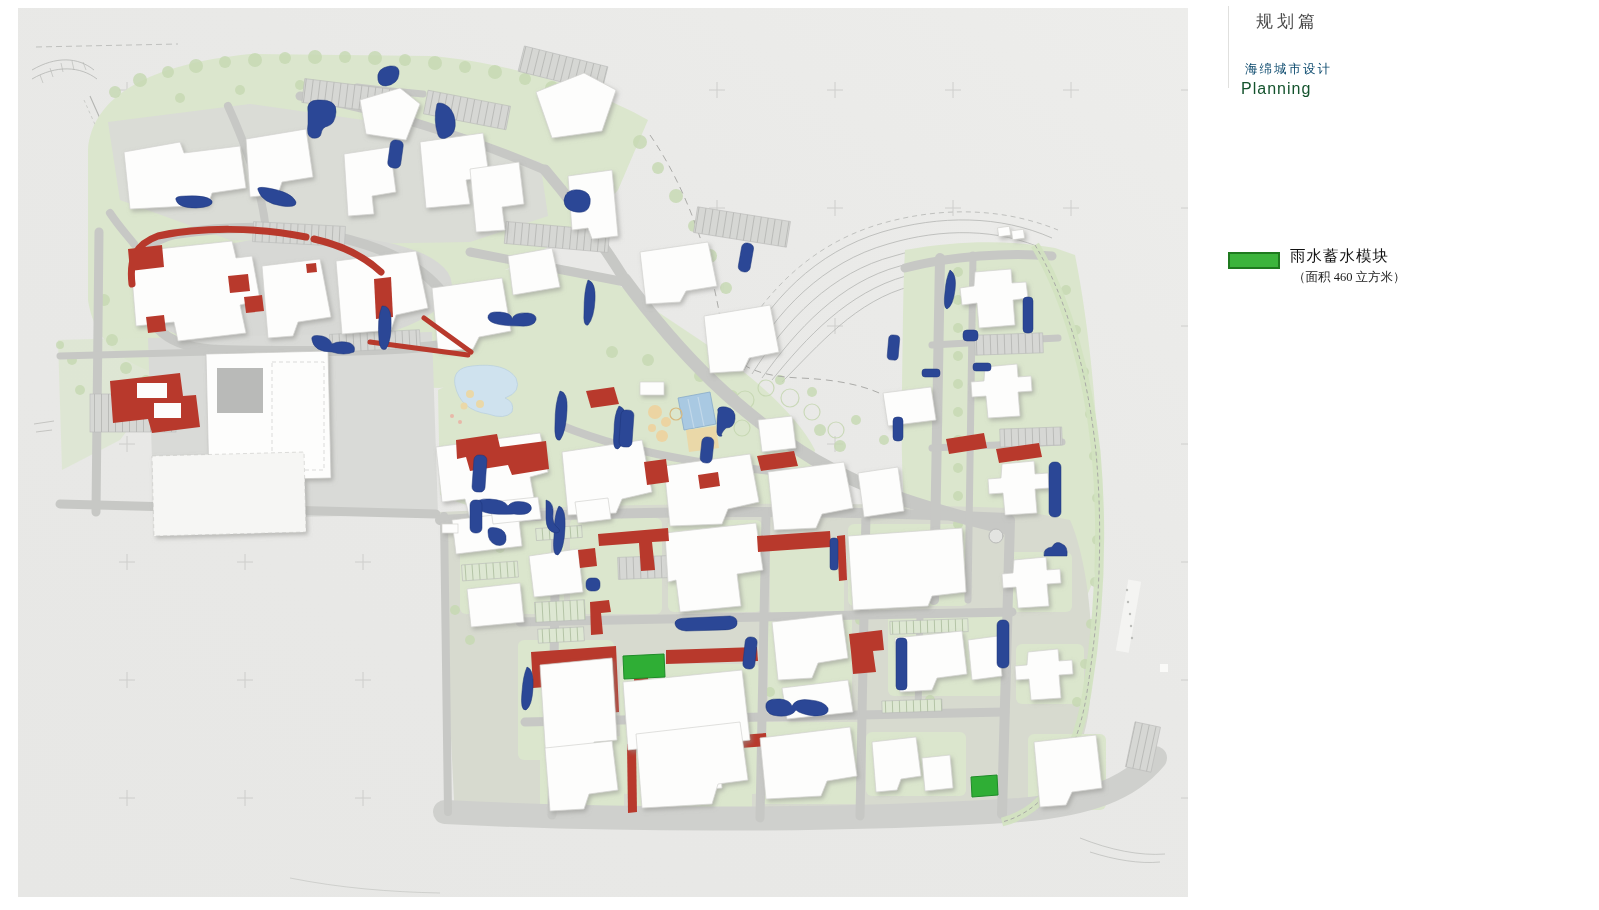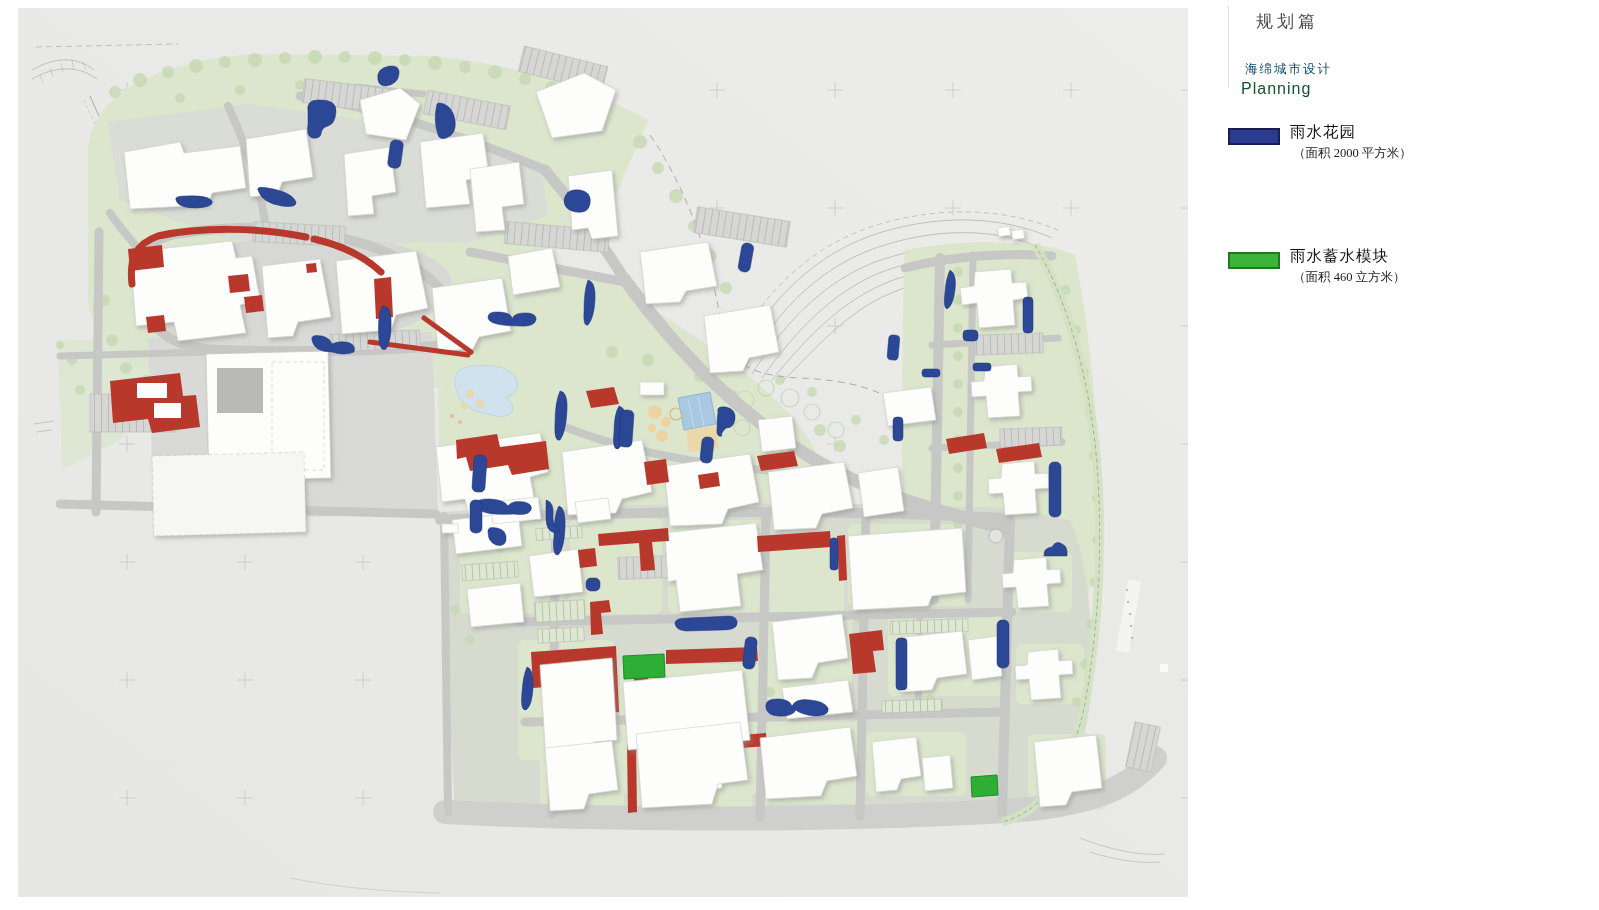--- a/index.html
+++ b/index.html
@@ -447,25 +447,20 @@
     </g>
   </svg>
   </div>
 
   <div class="panel">
     <div class="header-rule"></div>
     <div class="t-zh">规划篇</div>
     <div class="t-en">Planning</div>
     <div class="t-sub">海绵城市设计</div>
 
-    <div class="lg-row" style="top:122px;height:50px;">
-      <span class="lg-swatch" style="background:#2b3c90;border:2px solid #171f52"></span>
-      <span class="lg-label">雨水花园</span>
-      <span class="lg-detail">（面积 2000 平方米）</span>
-    </div>
 
 
     <div class="lg-row" style="top:246px;height:50px;">
       <span class="lg-swatch" style="background:#3cb43c;border:2px solid #1f7a1f"></span>
       <span class="lg-label">雨水蓄水模块</span>
       <span class="lg-detail">（面积 460 立方米）</span>
     </div>
   </div>
 
 </div>

